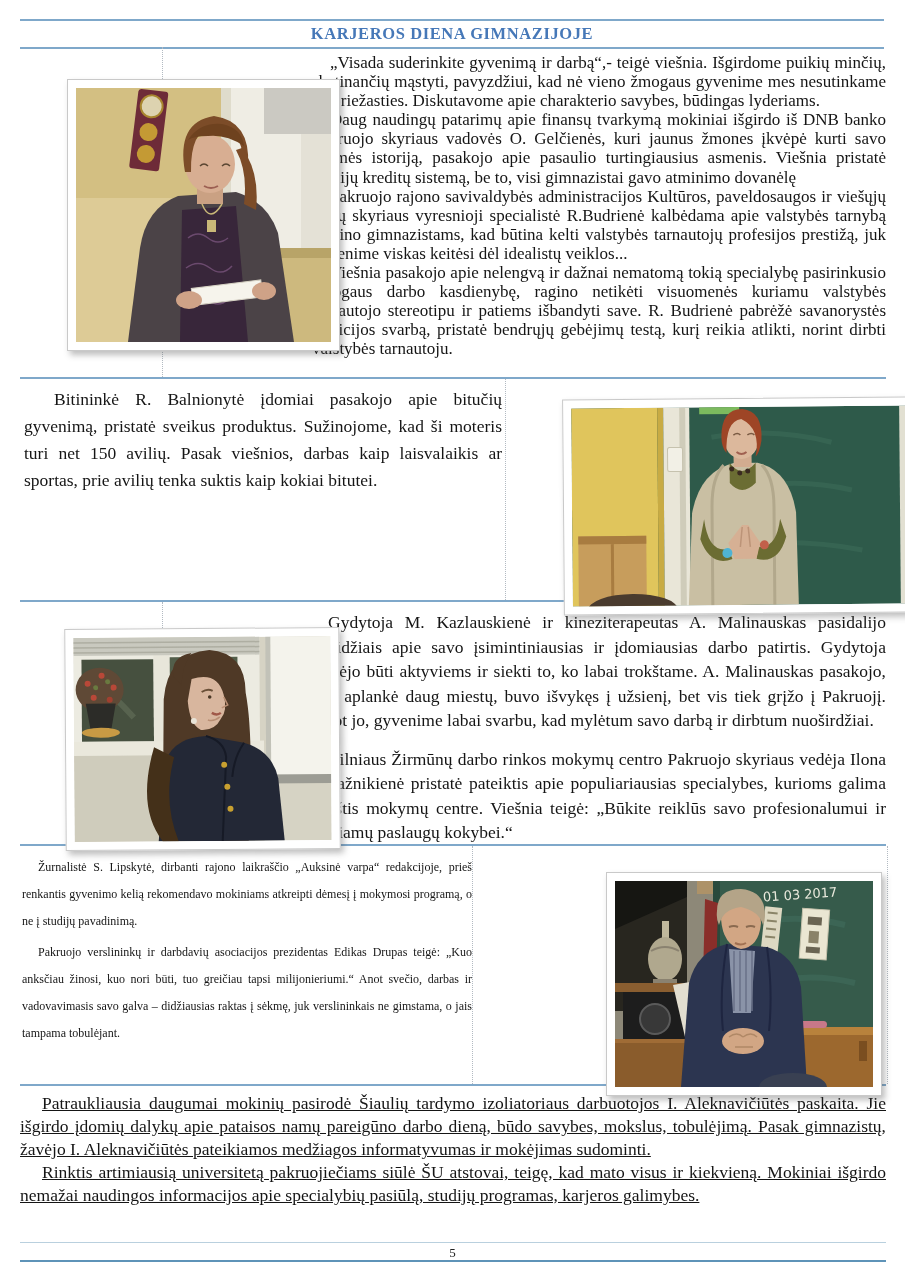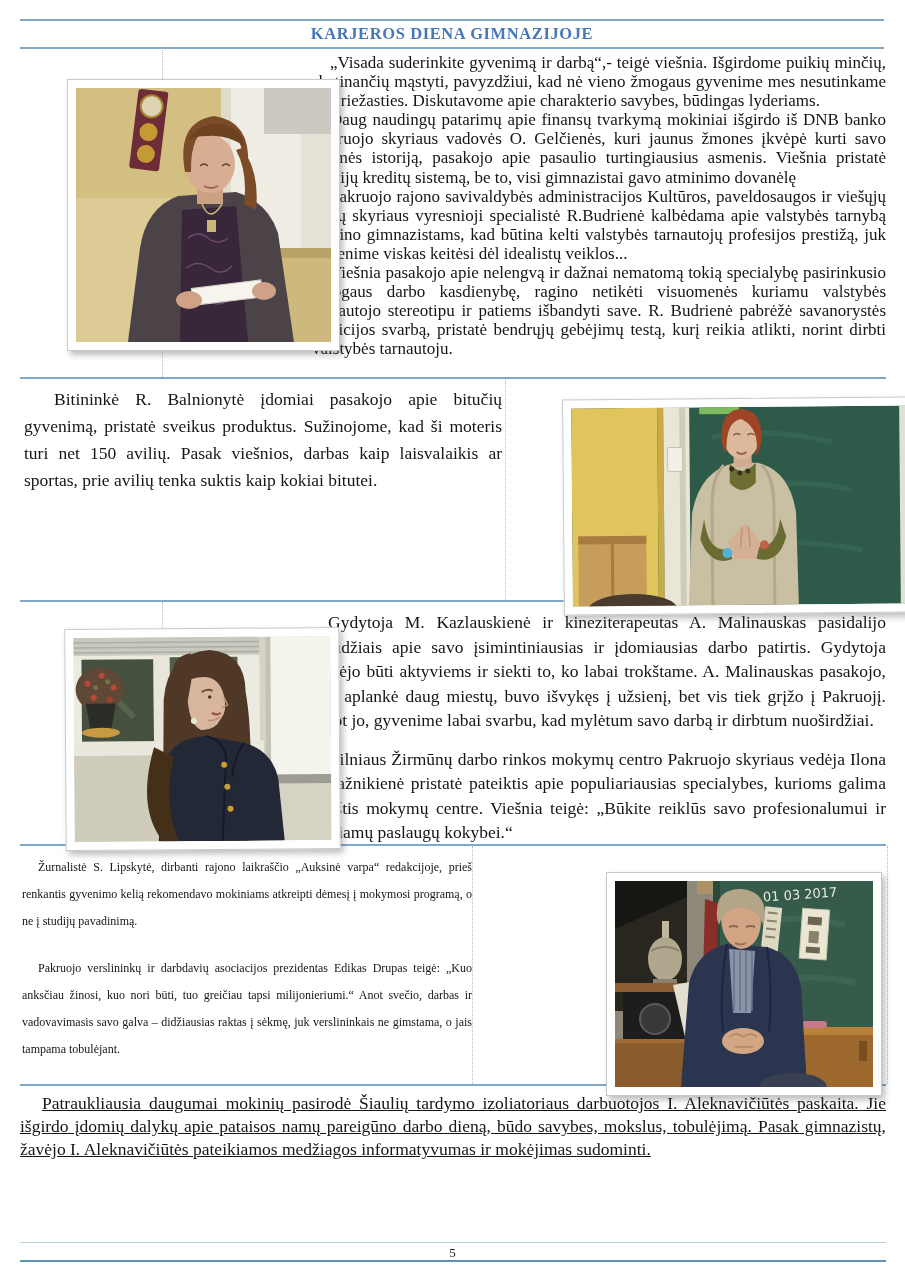--- a/index.html
+++ b/index.html
@@ -29,21 +29,21 @@
   .t1{left:312px;top:53px;width:574px;font-size:17px;line-height:19.1px;}
   .t1 p{text-indent:18px;}
   .t2{left:24px;top:386px;width:478px;font-size:17.5px;line-height:27px;}
   .t2 p{text-indent:30px;}
   .t2 p + p{margin-top:15px;text-indent:12px;}
   .t3{left:312px;top:610px;width:574px;font-size:17.5px;line-height:24.5px;}
   .t3 p{text-indent:16px;}
   .t3 p + p{margin-top:14px;}
   .t4{left:22px;top:854px;width:450px;font-size:12px;line-height:27px;}
   .t4 p{text-indent:16px;}
-  .t4 p + p{margin-top:20px;}
+  .t4 p + p{margin-top:4px;}
   .t5{left:20px;top:1092px;width:866px;font-size:17.5px;line-height:23px;text-decoration:underline;}
   .t5 p{text-indent:22px;}
 
   
   .photo{position:absolute;background:#fff;padding:8px;border:1px solid #c9c9c9;
          box-shadow:3px 4px 6px rgba(70,70,70,.35);z-index:3;}
   .photo svg{display:block;}
   .p1{left:27px;top:63px;}
   .p2{left:523px;top:382px;transform:rotate(-.5deg);}
   .p3{left:25px;top:612px;transform:rotate(-.4deg);}
@@ -253,19 +253,20 @@
       <path d="M114 46 q5 -2 9 0 M131 46 q5 -2 9 0" stroke="#8a6a50" stroke-width="2" fill="none"></path>
       <path d="M120 62 q6 3 11 0" stroke="#a07052" stroke-width="2" fill="none"></path>
       <ellipse cx="128" cy="160" rx="21" ry="13" fill="#d2a684"></ellipse>
       <path d="M114 156 q8 -6 14 0 M128 156 q8 -6 14 0 M120 166 h18" stroke="#b08866" stroke-width="1.5" fill="none"></path>
       <ellipse cx="178" cy="206" rx="34" ry="14" fill="#394052"></ellipse>
     </svg>
   </figure>
 
   <section class="txt t5">
     <p>Patraukliausia daugumai mokinių pasirodė Šiaulių tardymo izoliatoriaus darbuotojos I. Aleknavičiūtės paskaita. Jie išgirdo įdomių dalykų apie pataisos namų pareigūno darbo dieną, būdo savybes, mokslus, tobulėjimą. Pasak gimnazistų, žavėjo I. Aleknavičiūtės pateikiamos medžiagos informatyvumas ir mokėjimas sudominti.</p>
+    <p>Rinktis artimiausią universitetą pakruojiečiams siūlė ŠU atstovai, teigę, kad mato visus ir kiekvieną. Mokiniai išgirdo nemažai naudingos informacijos apie specialybių pasiūlą, studijų programas, karjeros galimybes.</p>
   </section>
 
   <div class="ftr-line1"></div>
   <div class="ftr-num">5</div>
   <div class="ftr-line2"></div>
 
 </div>
 
 </body></html>

